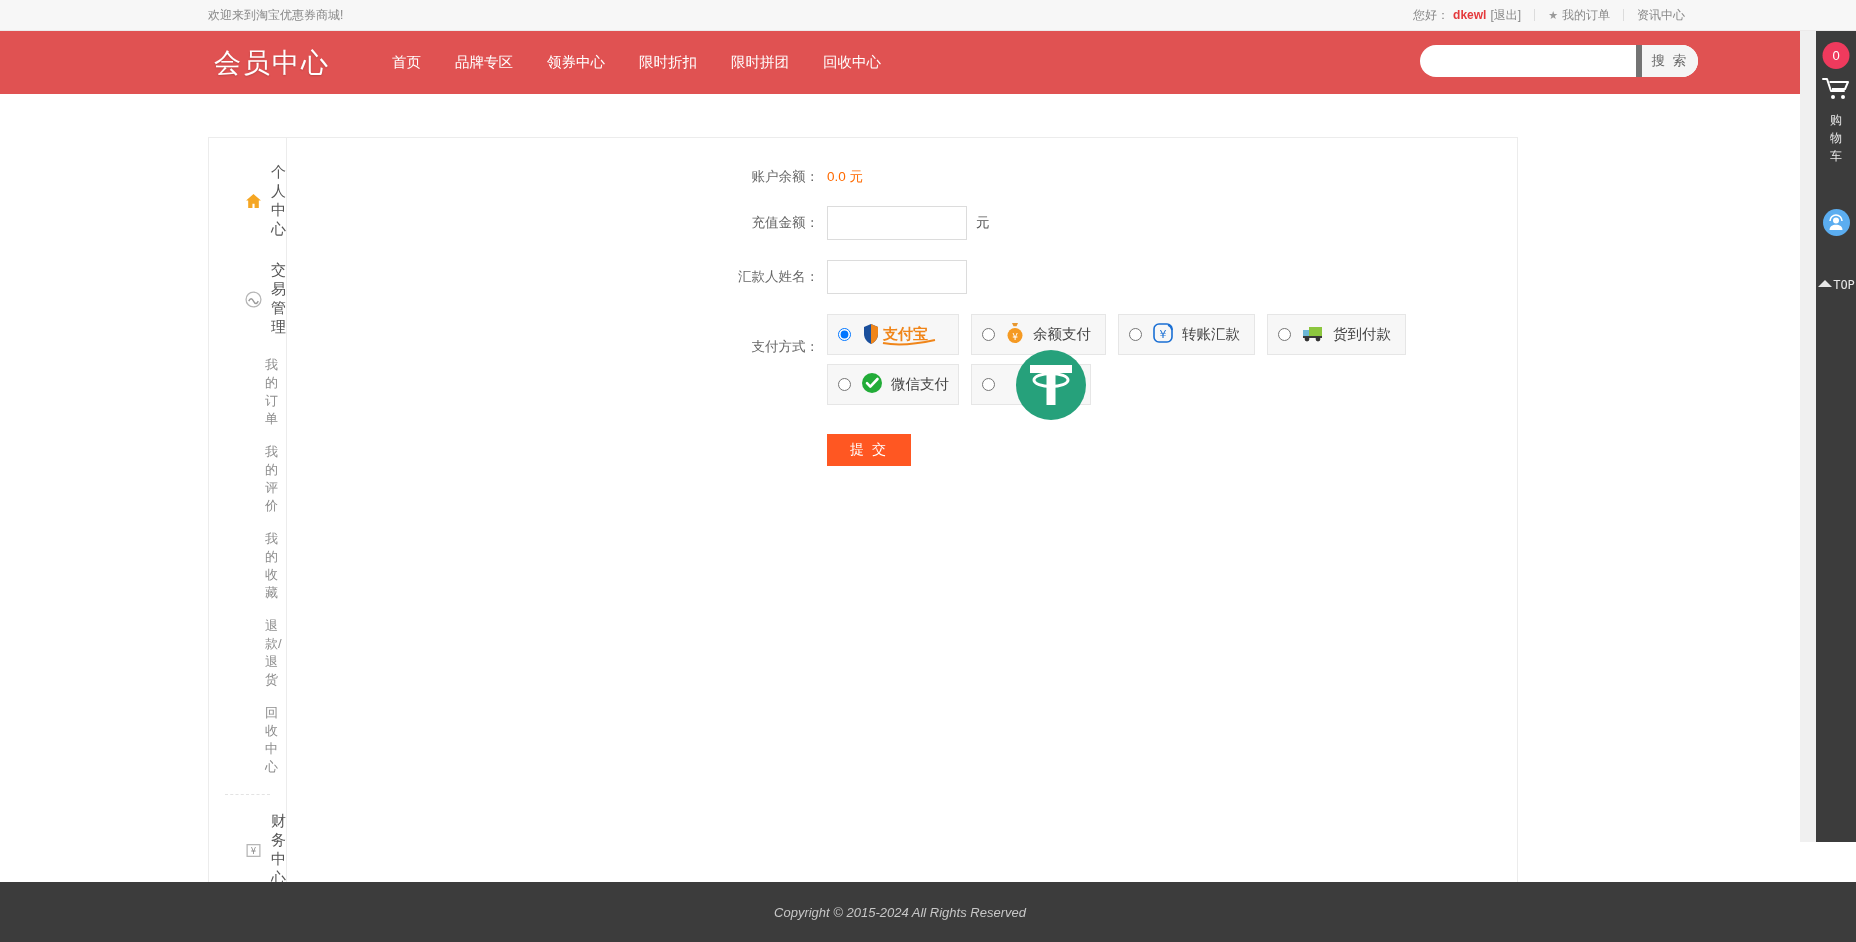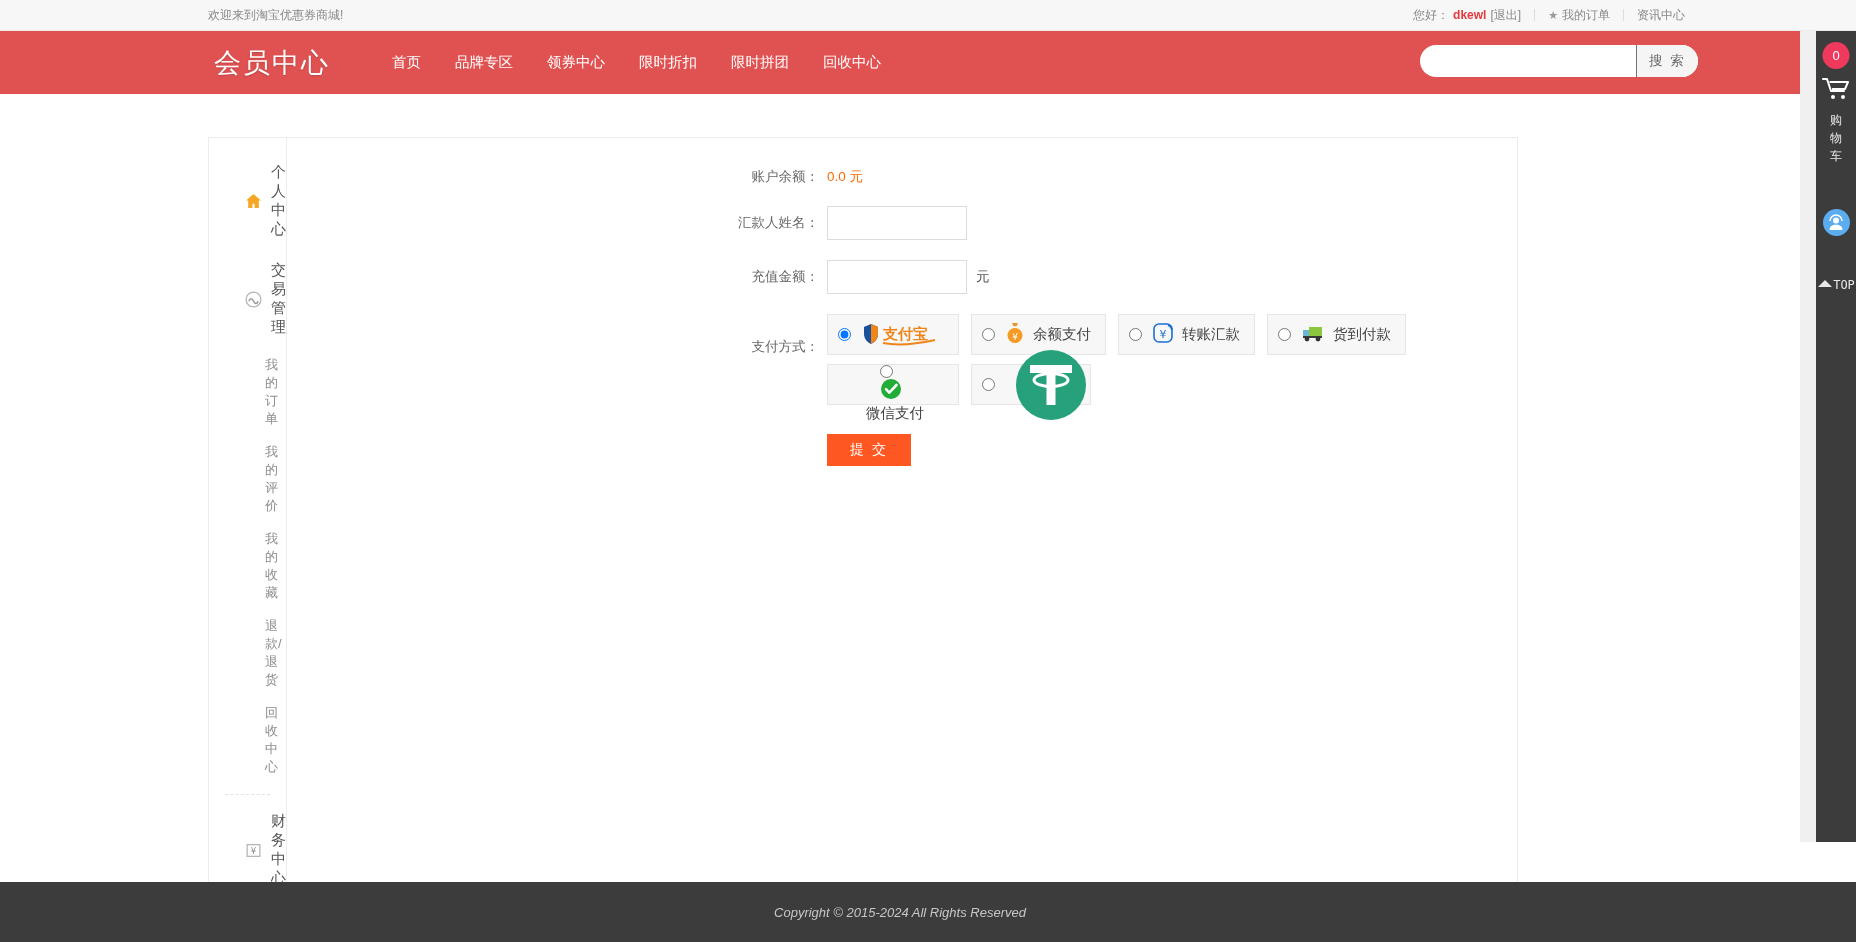--- a/index.html
+++ b/index.html
@@ -41,21 +41,21 @@
     position:absolute; right:0px; top:14px; width:278px; height:32px;
     background:#fff; border-radius:16px; display:flex; align-items:center; overflow:hidden;
   }
   .searchbox input{
     flex:1; height:32px; border:0; outline:none; background:transparent;
     padding:0 14px; font-size:13px; color:#333;
   }
   .searchbtn{
     width:62px; height:32px; background:#f5f5f5; color:#666; font-size:13.5px;
     display:flex; align-items:center; justify-content:center; cursor:pointer;
-    border-left:1px solid #737373; letter-spacing:2px;
+    border-left:6px solid #737373; letter-spacing:2px;
   }
 
   
   .wrap{ width:1540px; margin:0 auto; display:flex; padding-top:43px; position:relative;}
   .content-frame{ display:flex; width:1200px; margin-left:50px; }
 
   
   .sidebar{
     width:190px; background:#fff; border:1px solid #ececec; border-right:none;
     min-height:693px; padding:14px 0 20px 0;
@@ -250,28 +250,28 @@
     <section class="main">
 
       <div class="form">
 
         <div class="row">
           <div class="lbl">账户余额：</div>
           <div class="balance">0.0 元</div>
         </div>
 
         <div class="row">
-          <div class="lbl">汇款人姓名：</div>
-          <input class="txt" type="text" placeholder="" style="">
-        </div>
-
-        <div class="row">
           <div class="lbl">充值金额：</div>
           <input class="txt" type="text" placeholder="" style="">
           <span class="unit">元</span>
+        </div>
+
+        <div class="row">
+          <div class="lbl">汇款人姓名：</div>
+          <input class="txt" type="text" placeholder="" style="">
         </div>
 
         <div class="row row-pay">
           <div class="lbl">支付方式：</div>
           <div class="pays">
 
             <label class="pay" style="width:132px;">
               <input type="radio" name="pay" checked="" style="">
               <span class="logo-alipay">
                 <svg width="100" height="26" viewBox="0 0 100 26">
@@ -314,21 +314,21 @@
                   <rect x="8" y="4" width="13" height="9" fill="#8cc63e"></rect>
                   <path d="M2 7 h6 v6 H2 Z" fill="#6bb7d6"></path>
                   <path d="M2 13 h19 v2 H2 Z" fill="#3a3a3a"></path>
                   <circle cx="6" cy="16" r="2.4" fill="#333"></circle>
                   <circle cx="17" cy="16" r="2.4" fill="#333"></circle>
                 </svg>
               </span>
               <span class="plabel">货到付款</span>
             </label>
 
-            <label class="pay" style="width:132px;flex-direction:column;">
+            <label class="pay" style="width:132px;">
               <input type="radio" name="pay" style="">
               <span>
                 <svg width="22" height="22" viewBox="0 0 22 22">
                   <circle cx="11" cy="11" r="10" fill="#22ac38"></circle>
                   <path d="M6 11.2 l3.3 3.4 L16.5 7" stroke="#fff" stroke-width="2.6" fill="none" stroke-linecap="round" stroke-linejoin="round"></path>
                 </svg>
               </span>
               <span class="plabel">微信支付</span>
             </label>
 

